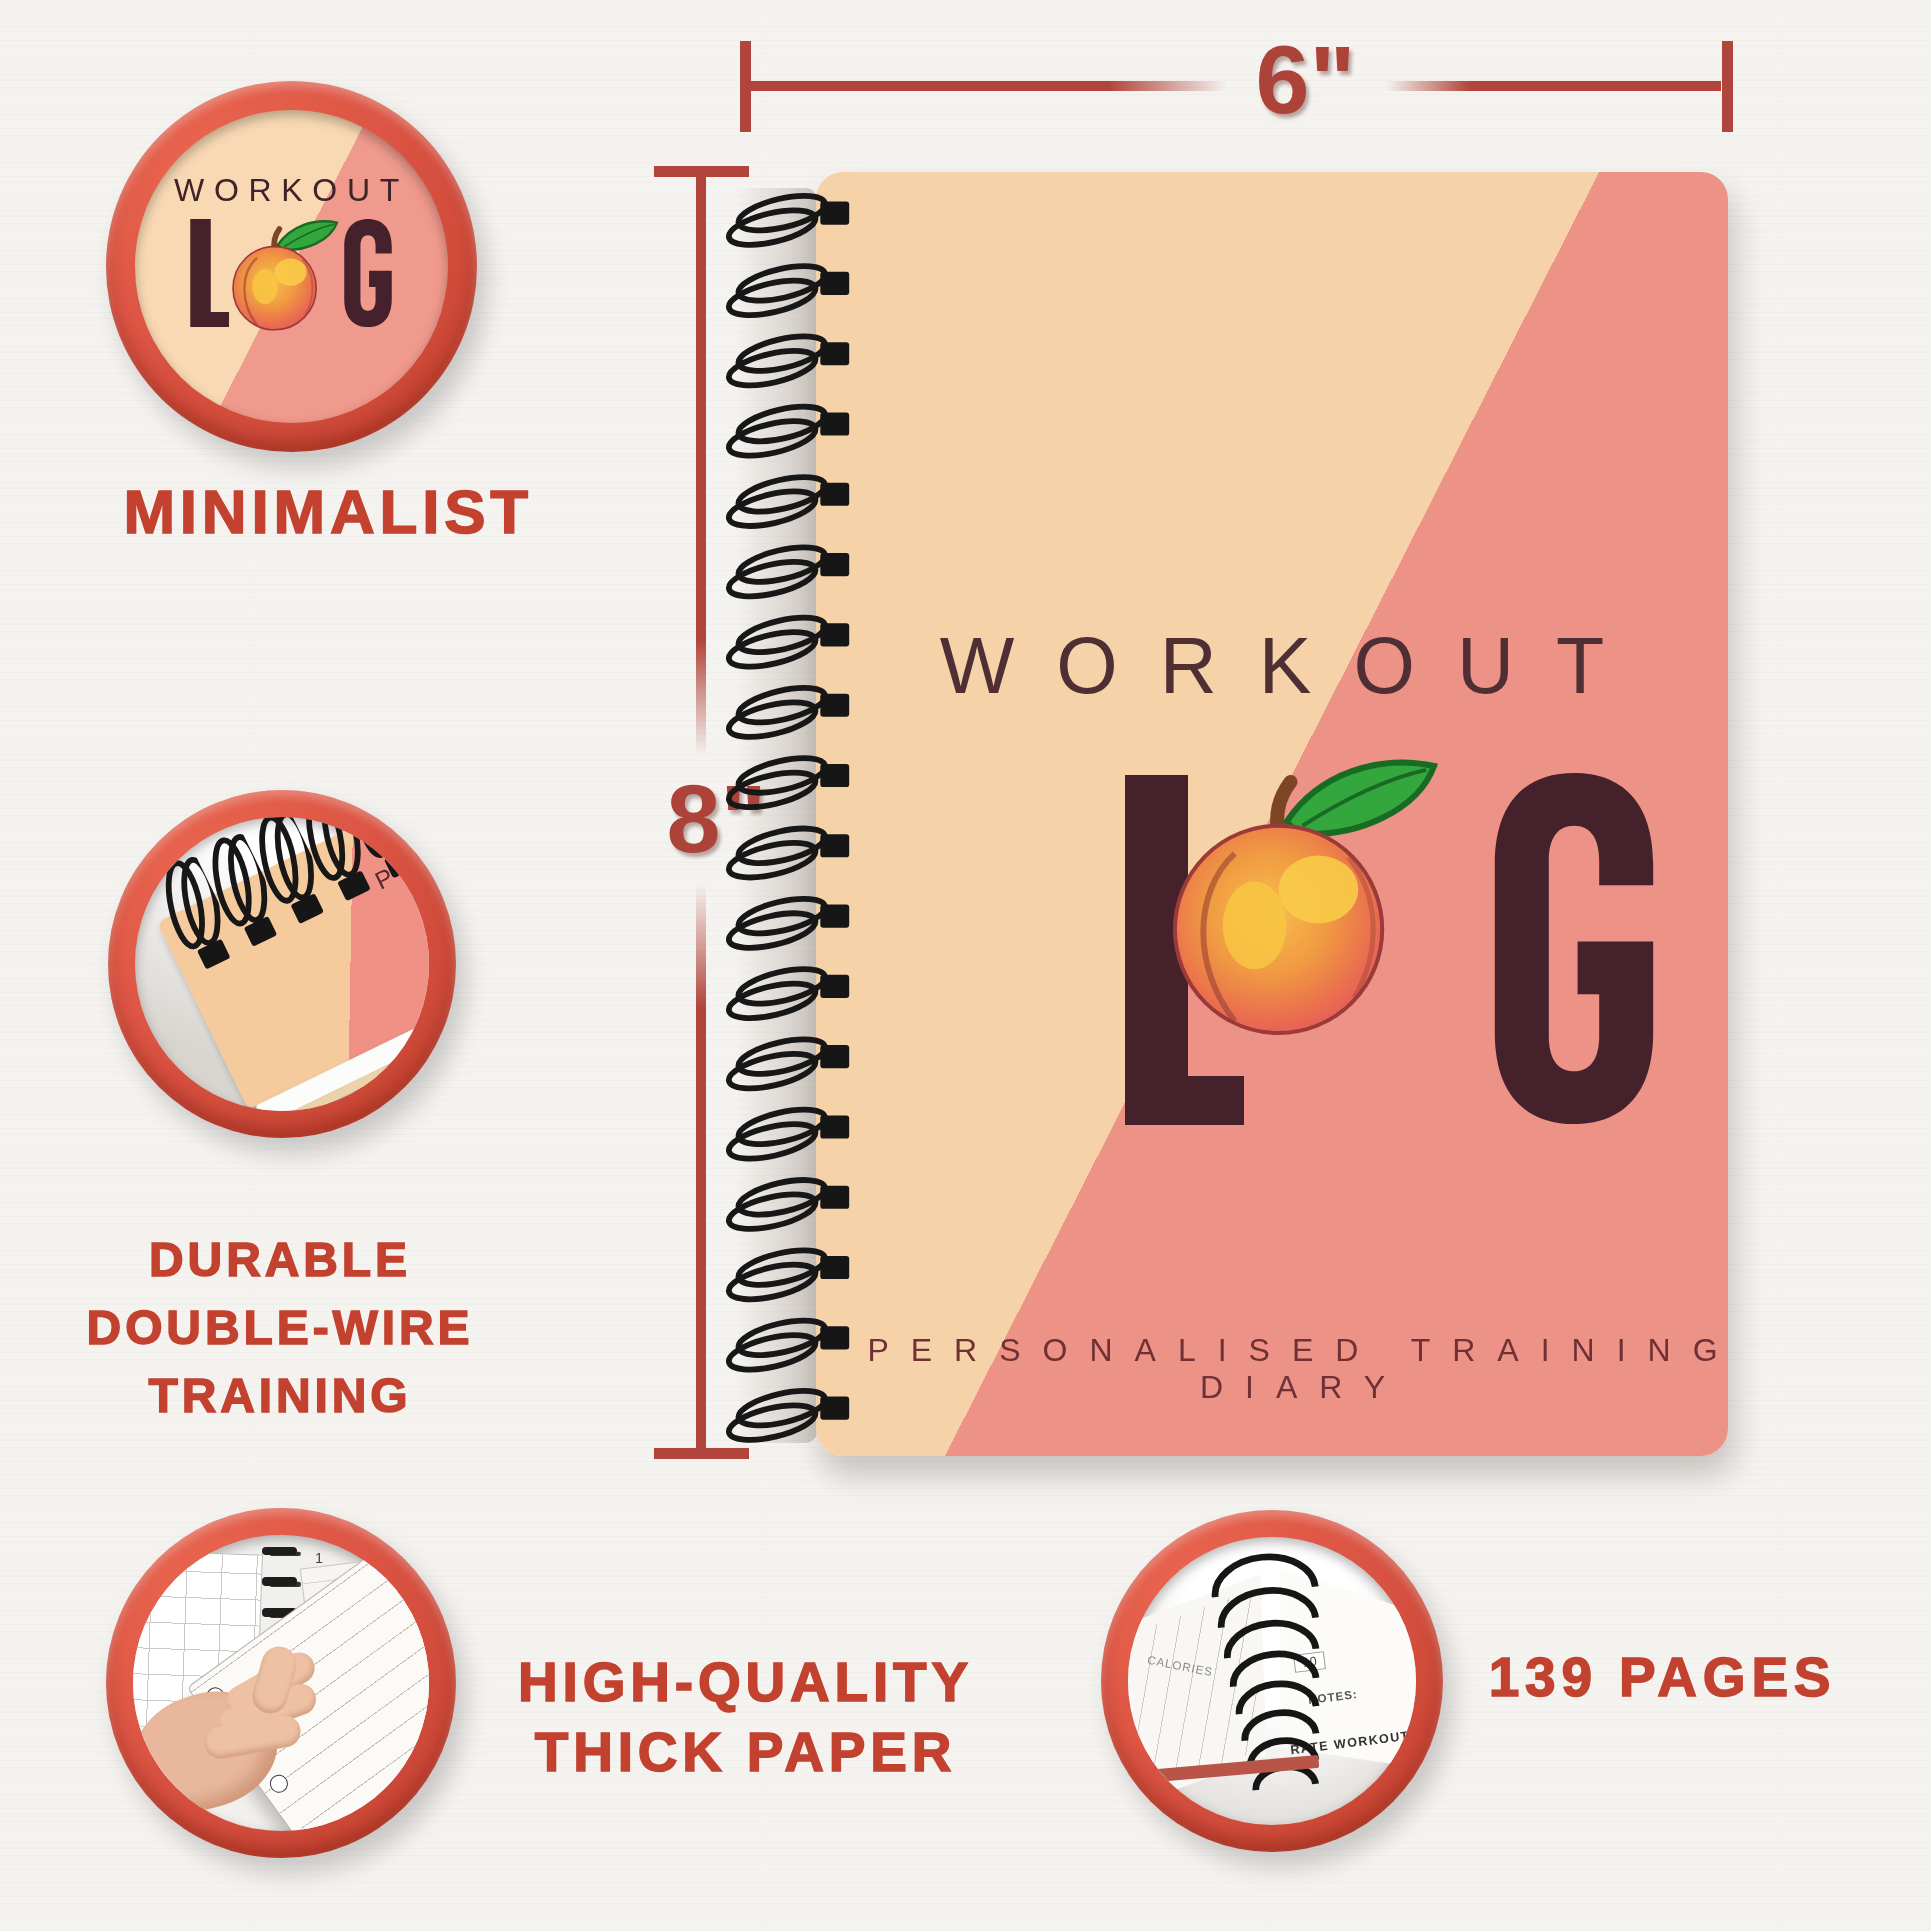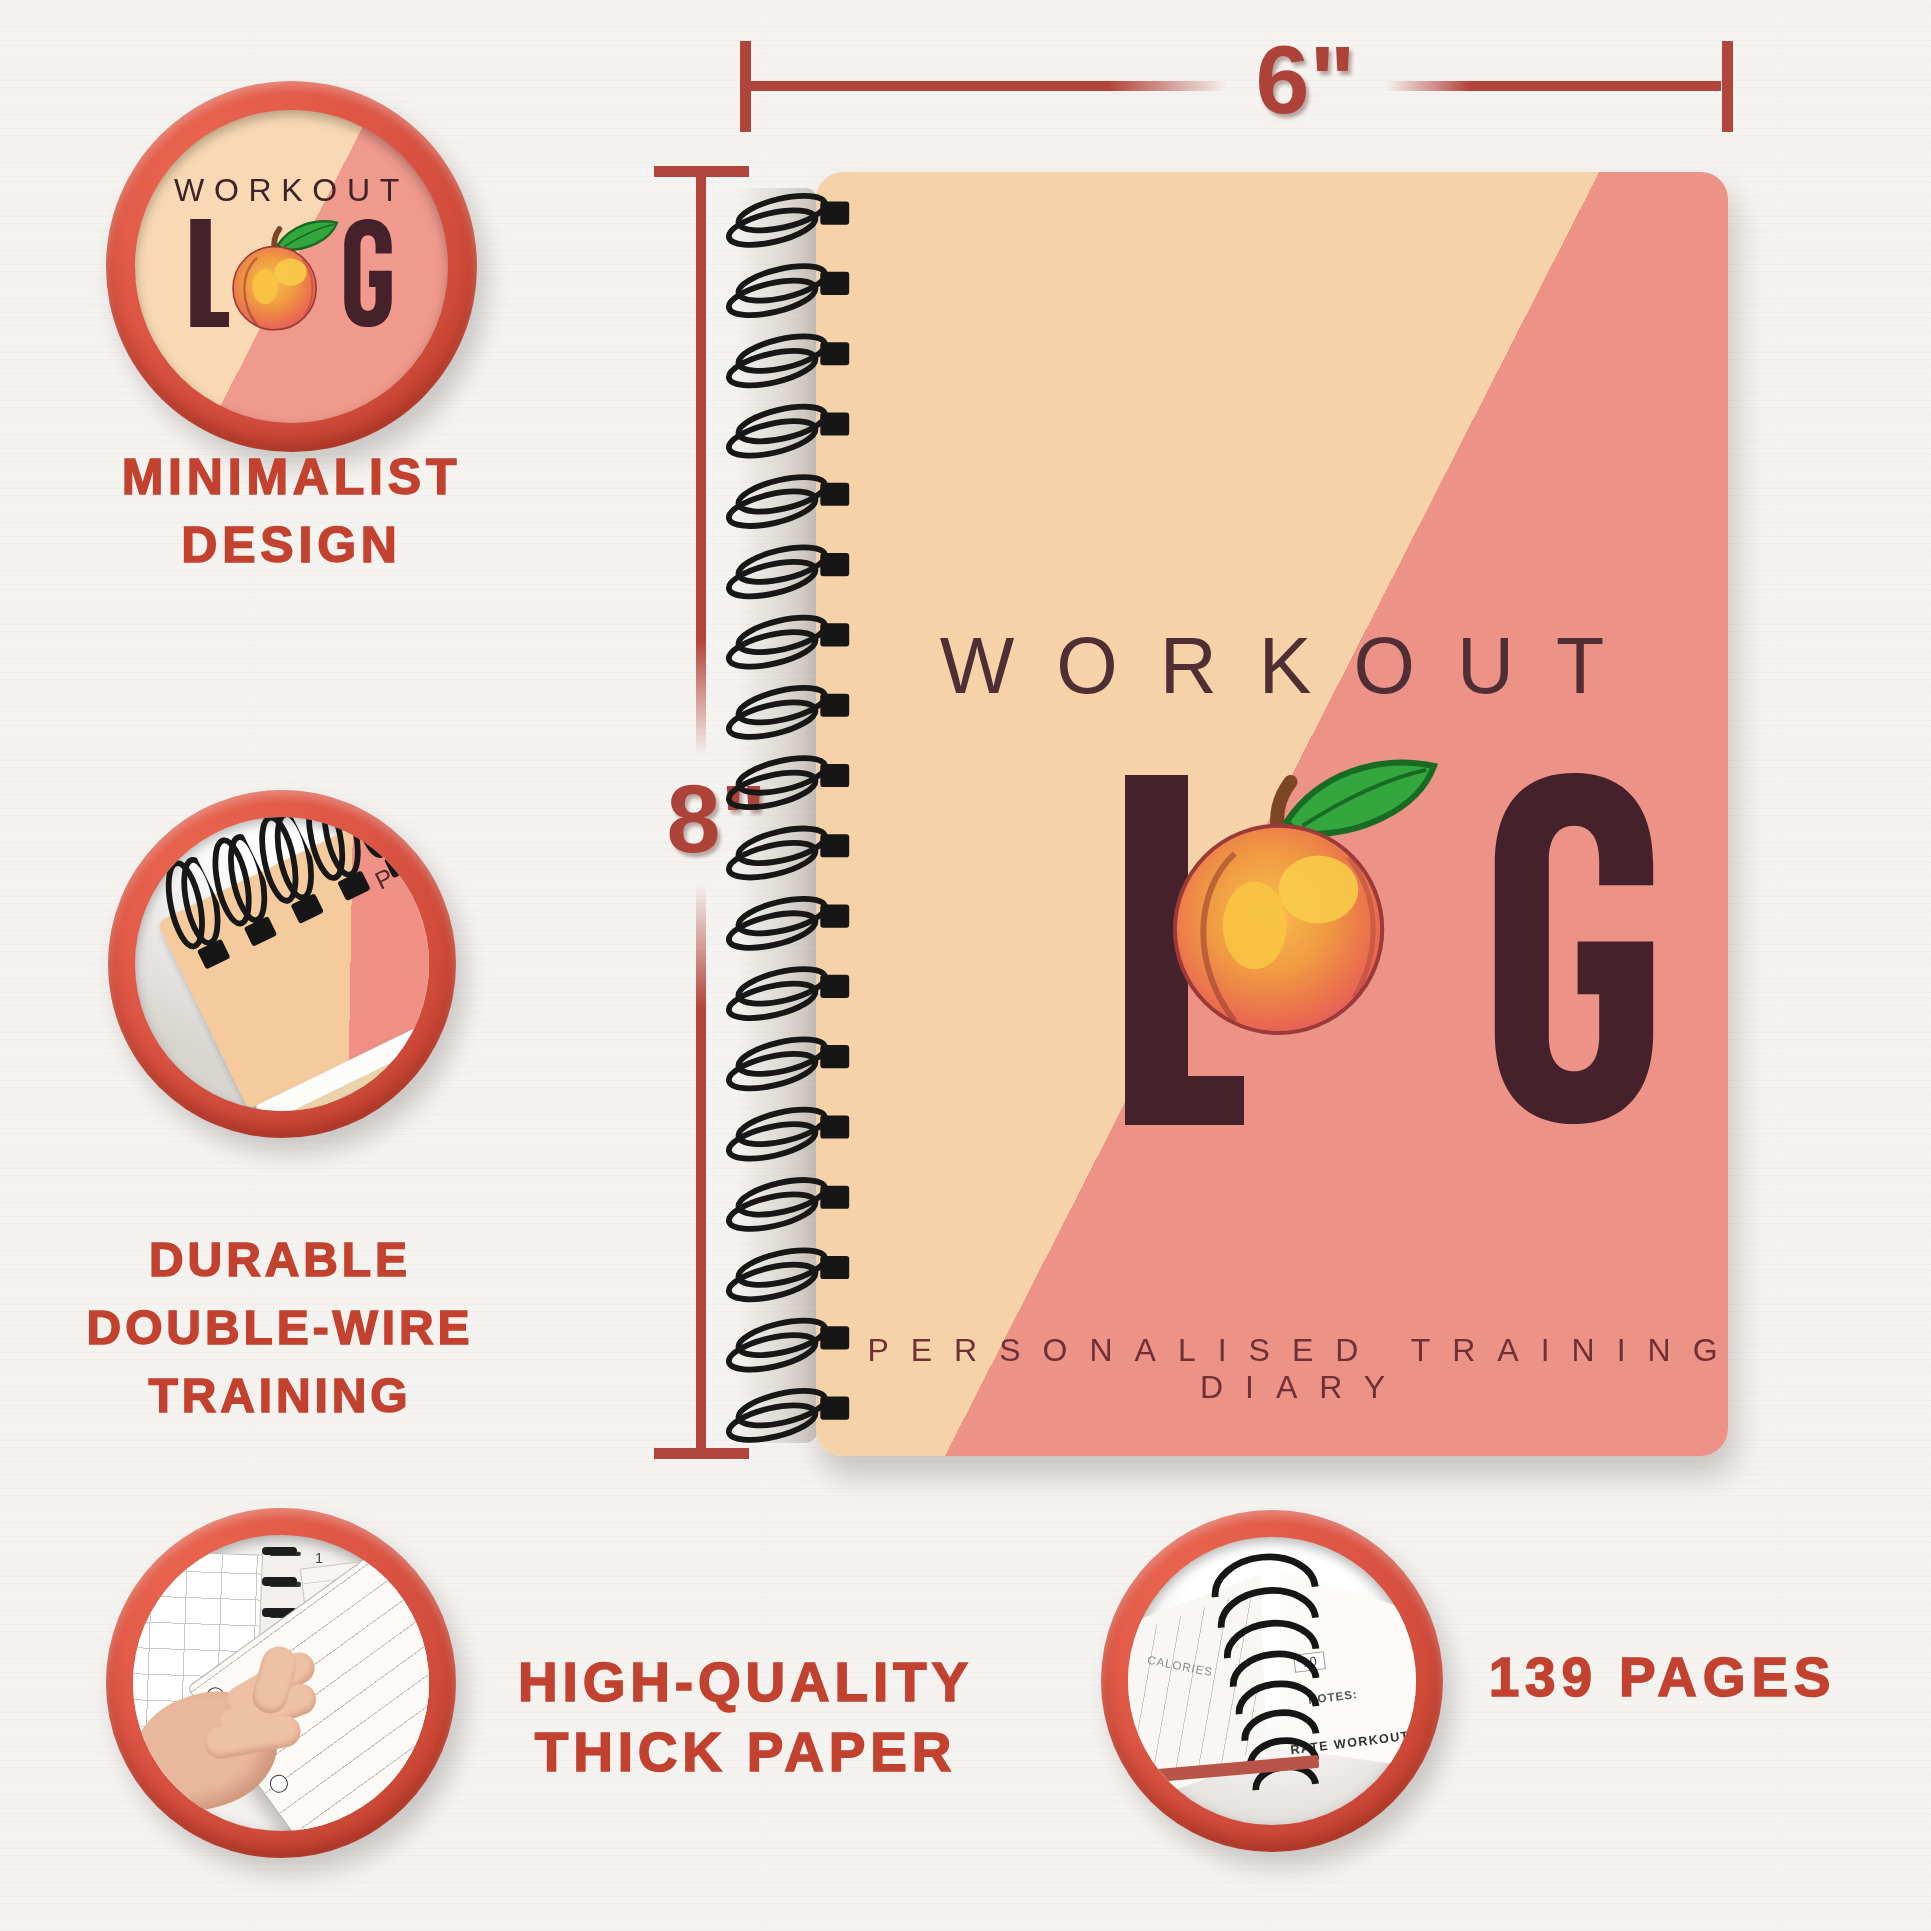--- a/index.html
+++ b/index.html
@@ -211,23 +211,22 @@
           </svg>
         <svg width="120" height="120" viewBox="0 0 150 150" style="margin:0 -3.9px;">
             <use href="#peach"></use>
           </svg>
         <svg width="54" height="108" viewBox="0 0 100 200" preserveAspectRatio="none">
             <use href="#glyph-g" fill="#45222b"></use>
           </svg>
       </div>
     </div>
   </div>
-  <div class="caption" style="left:50px;top:443px;width:483px;font-size:50px;line-height:68px;letter-spacing:4.8px;">
+  <div class="caption" style="left:50px;top:478px;width:483px;font-size:62px;line-height:68px;letter-spacing:4.8px;text-align:right;">
     <div>MINIMALIST</div>
-    <div>DESIGN</div>
   </div>
 
   <div class="badge" style="left:108px;top:790px;width:348px;height:348px;">
     <div class="badge-inner b2-inner">
       <div class="mini-nb">
         <div class="mini-cover"></div>
         <div class="mini-per">PER</div>
         <div class="mini-pages"></div>
         <div class="mini-pages2"></div>
         <svg class="abs" style="left:9.7px;top:-50px;" width="54" height="116" viewBox="0 0 56 120">

